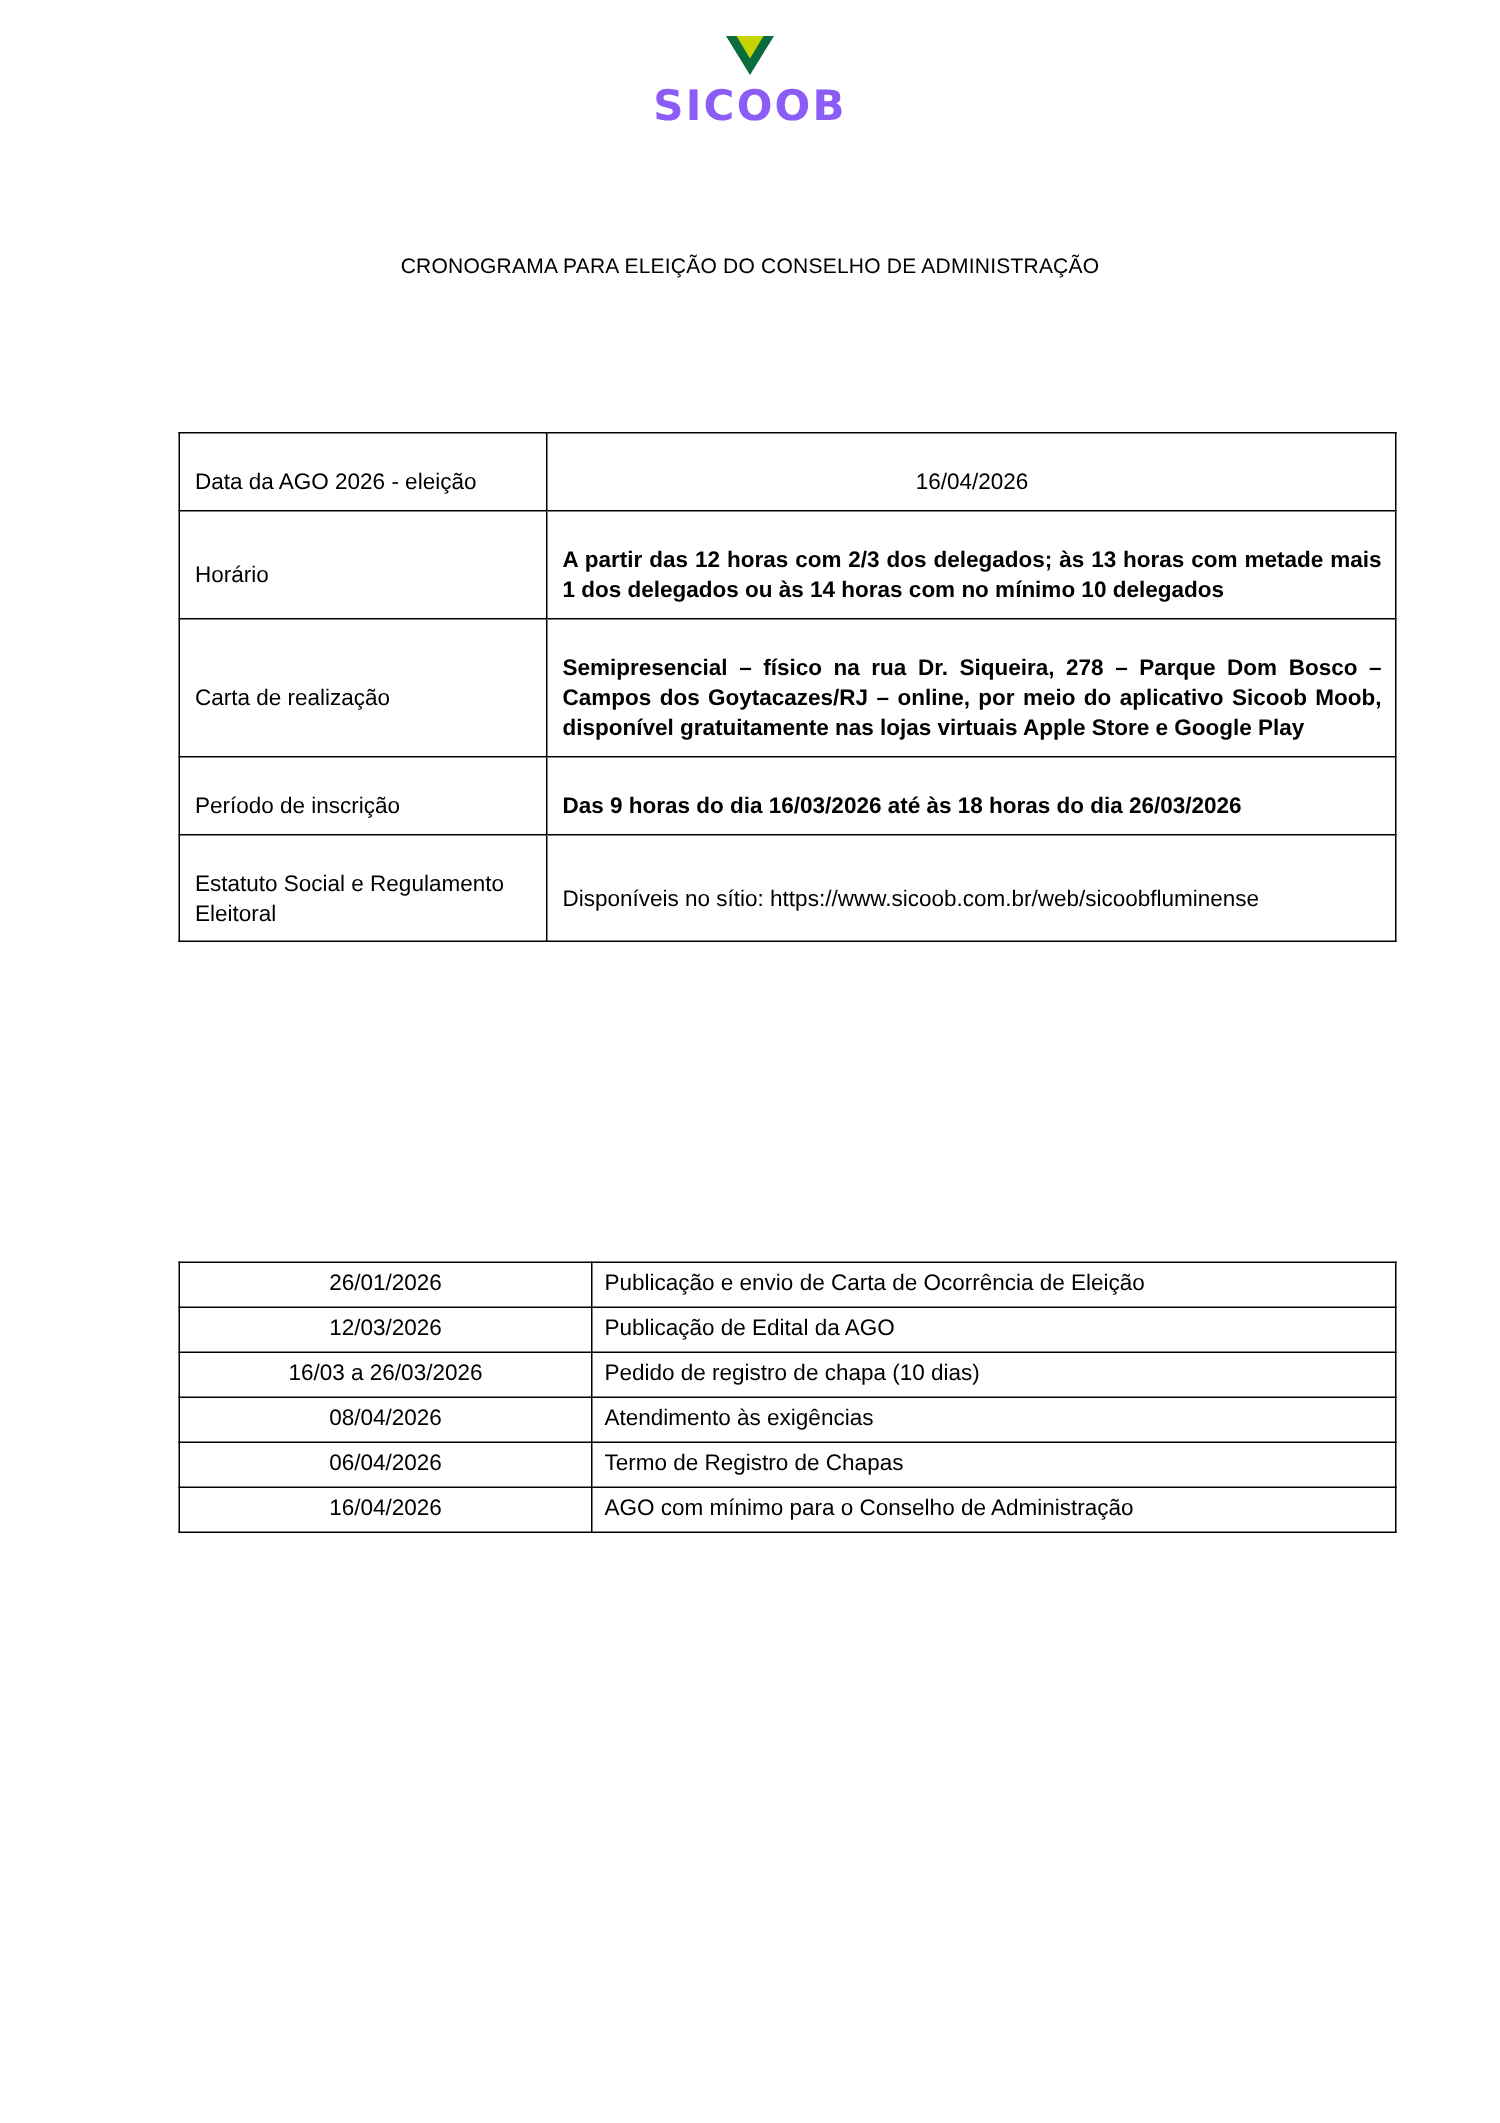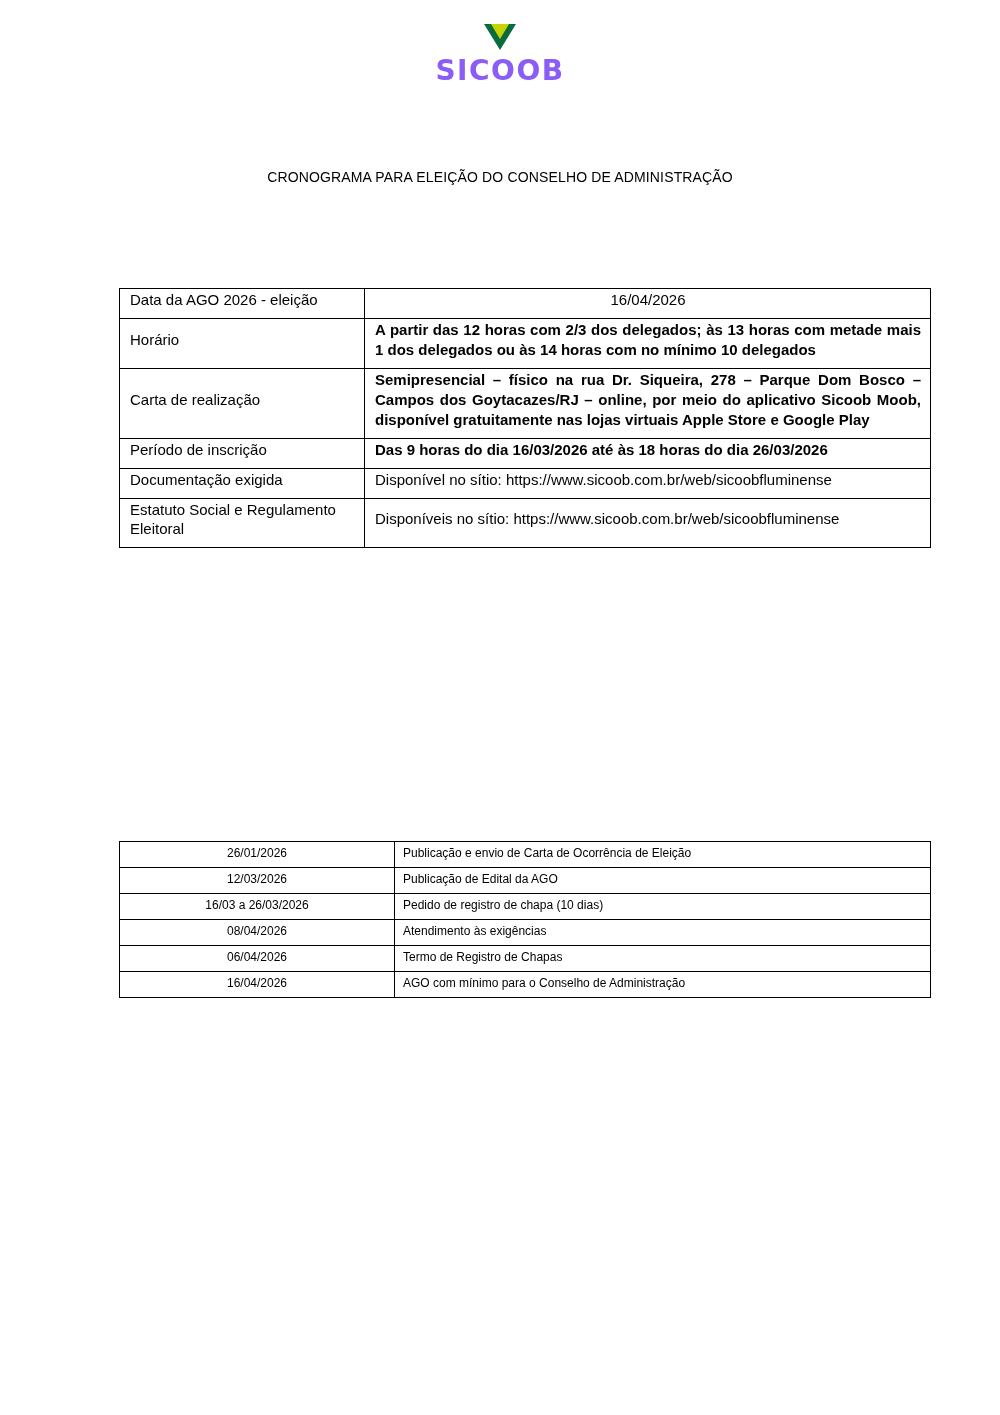--- a/index.html
+++ b/index.html
@@ -66,21 +66,21 @@
   }
 
   
   .table-one {
     position: absolute;
     top: 288px;
     left: 119px;
     width: 812px;
   }
   .table-one td {
-    padding: 1px 9px 8px 10px;
+    padding: 23px 9px 8px 10px;
   }
   .table-one td.label {
     width: 225px;
   }
   .table-one td.center {
     text-align: center;
   }
   .table-one td.justify {
     text-align: justify;
     text-justify: inter-word;
@@ -89,21 +89,21 @@
 
   
   .table-two {
     position: absolute;
     top: 841px;
     left: 119px;
     width: 812px;
   }
   .table-two td {
     padding: 4px 8px 5px 8px;
-    font-size: 12px;
+    font-size: 15px;
   }
   .table-two td.date {
     width: 258px;
     text-align: center;
   }
 </style>
 </head>
 <body>
 
 <div class="logo-wrap">
@@ -130,24 +130,20 @@
     </tr>
     <tr>
       <td class="label">Carta de realização</td>
       <td class="justify">Semipresencial – físico na rua Dr. Siqueira, 278 – Parque Dom Bosco – Campos dos Goytacazes/RJ – online, por meio do aplicativo Sicoob Moob, disponível gratuitamente nas lojas virtuais Apple Store e Google Play</td>
     </tr>
     <tr>
       <td class="label">Período de inscrição</td>
       <td class="justify">Das 9 horas do dia 16/03/2026 até às 18 horas do dia 26/03/2026</td>
     </tr>
     <tr>
-      <td class="label">Documentação exigida</td>
-      <td>Disponível no sítio: https://www.sicoob.com.br/web/sicoobfluminense</td>
-    </tr>
-    <tr>
       <td class="label">Estatuto Social e Regulamento Eleitoral</td>
       <td>Disponíveis no sítio: https://www.sicoob.com.br/web/sicoobfluminense</td>
     </tr>
   </tbody>
 </table>
 
 <table class="table-two">
   <tbody>
     <tr>
       <td class="date">26/01/2026</td>

